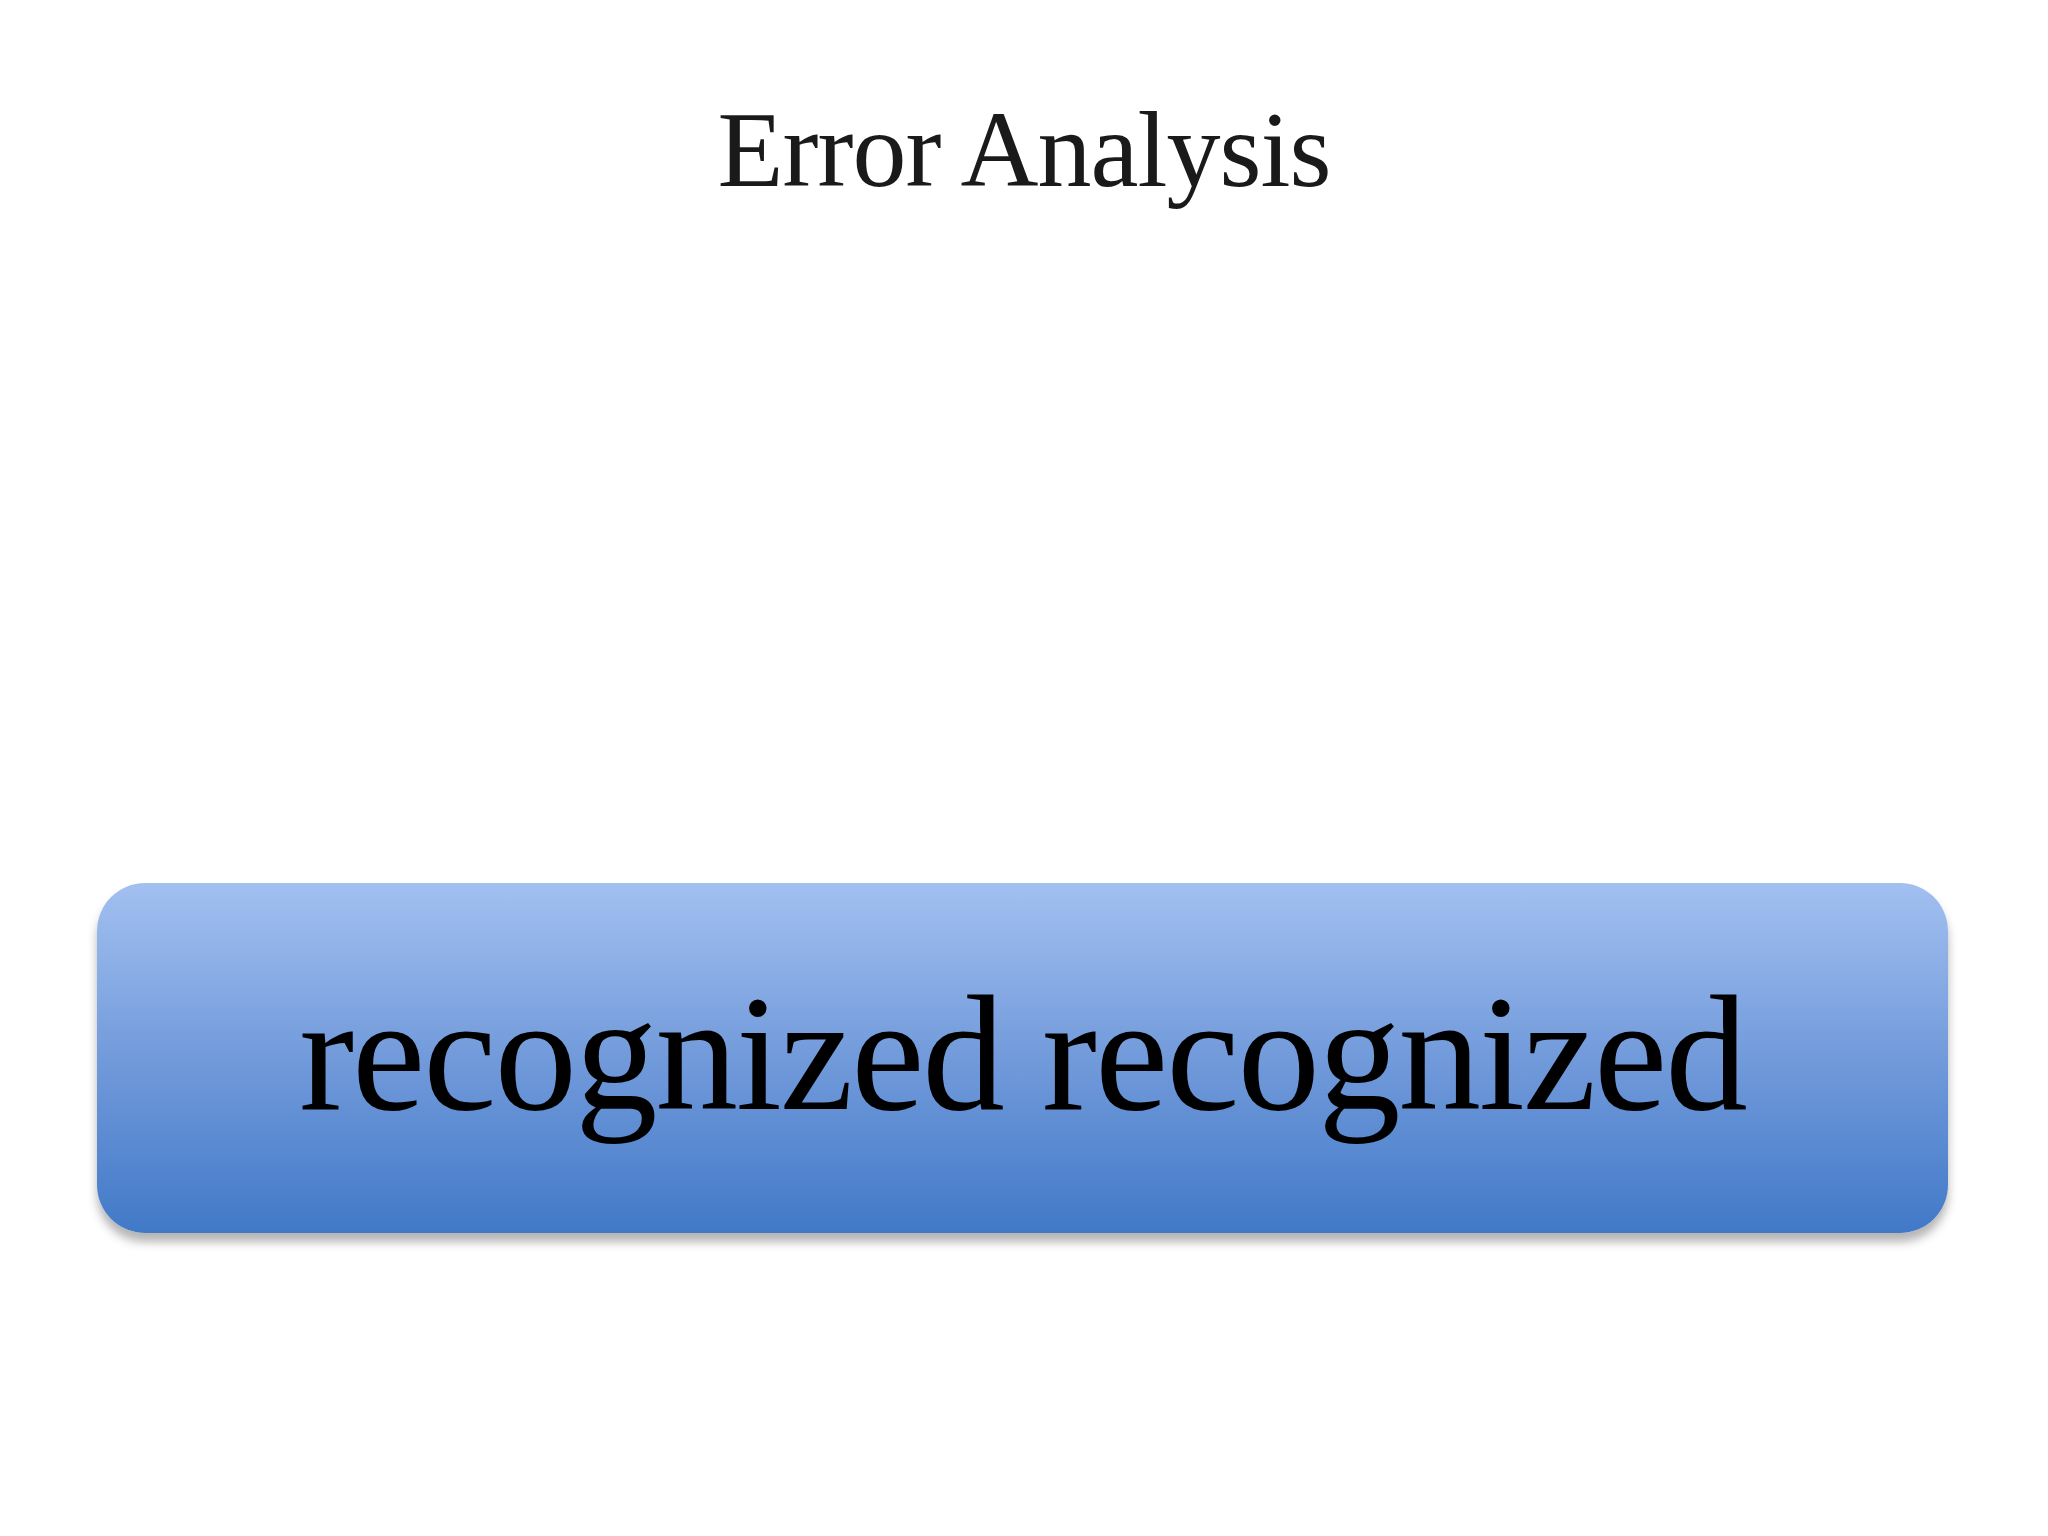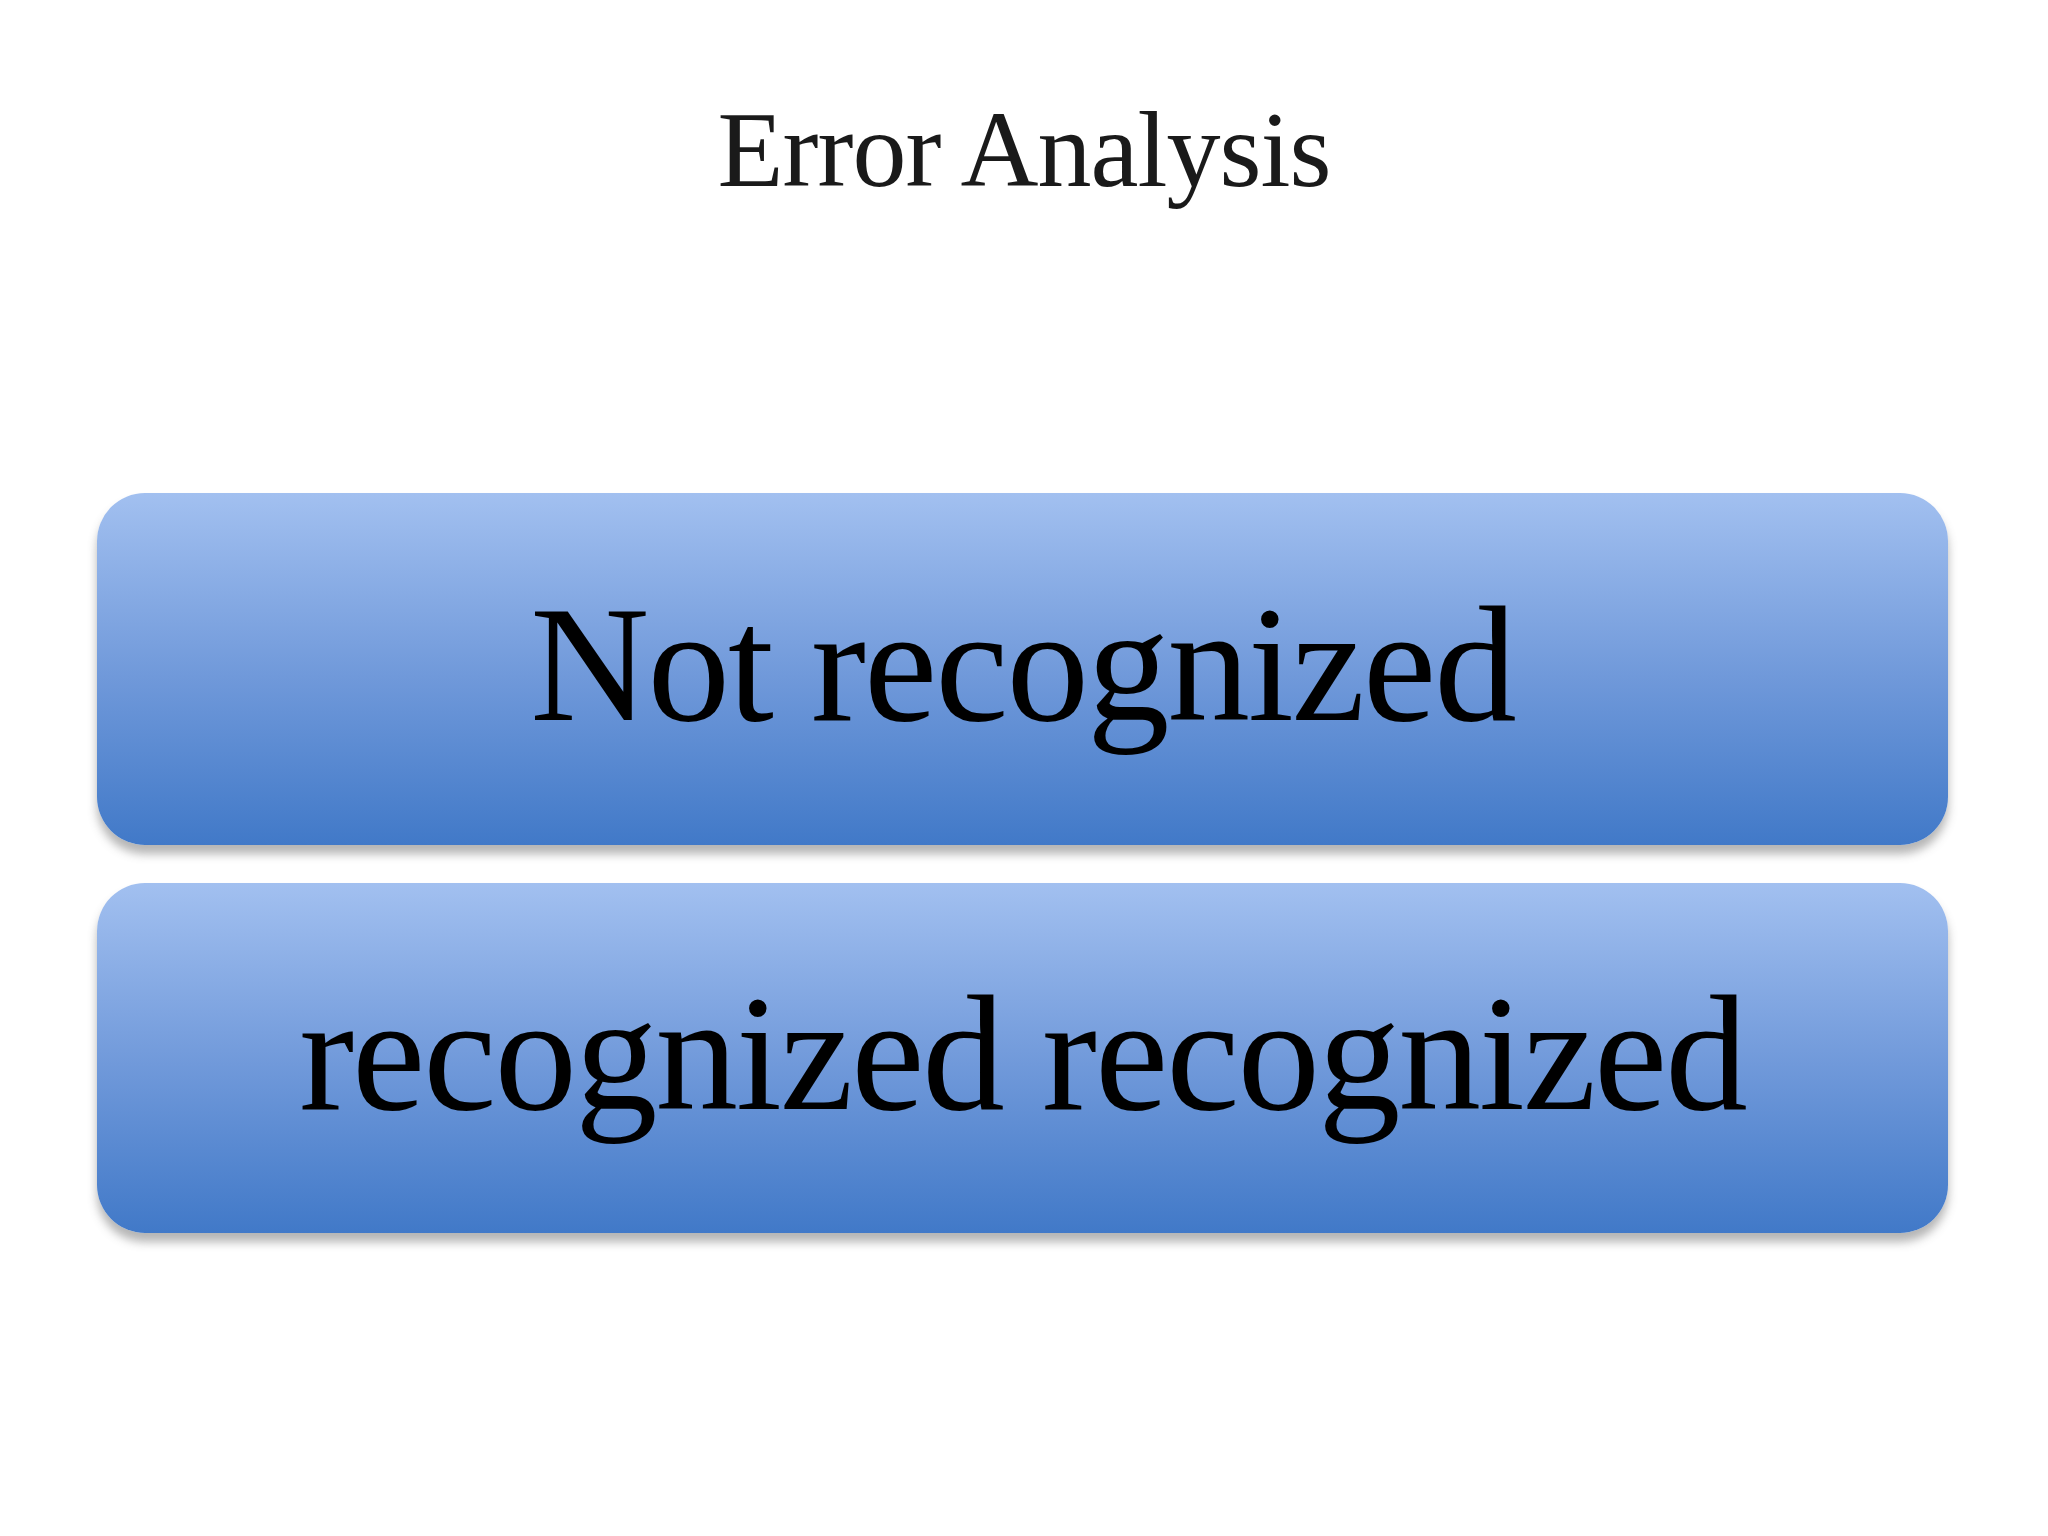--- a/index.html
+++ b/index.html
@@ -60,21 +60,18 @@
     padding-bottom: 10px;
   }
 </style>
 </head>
 <body>
 
 <div class="slide">
 
   <h1 class="slide-title">Error Analysis</h1>
 
-  <div class="error-box box-1">
-    <span class="box-label">Not recognized</span>
-  </div>
 
   <div class="error-box box-2">
     <span class="box-label">recognized recognized</span>
   </div>
 
 </div>
 
 </body></html>

